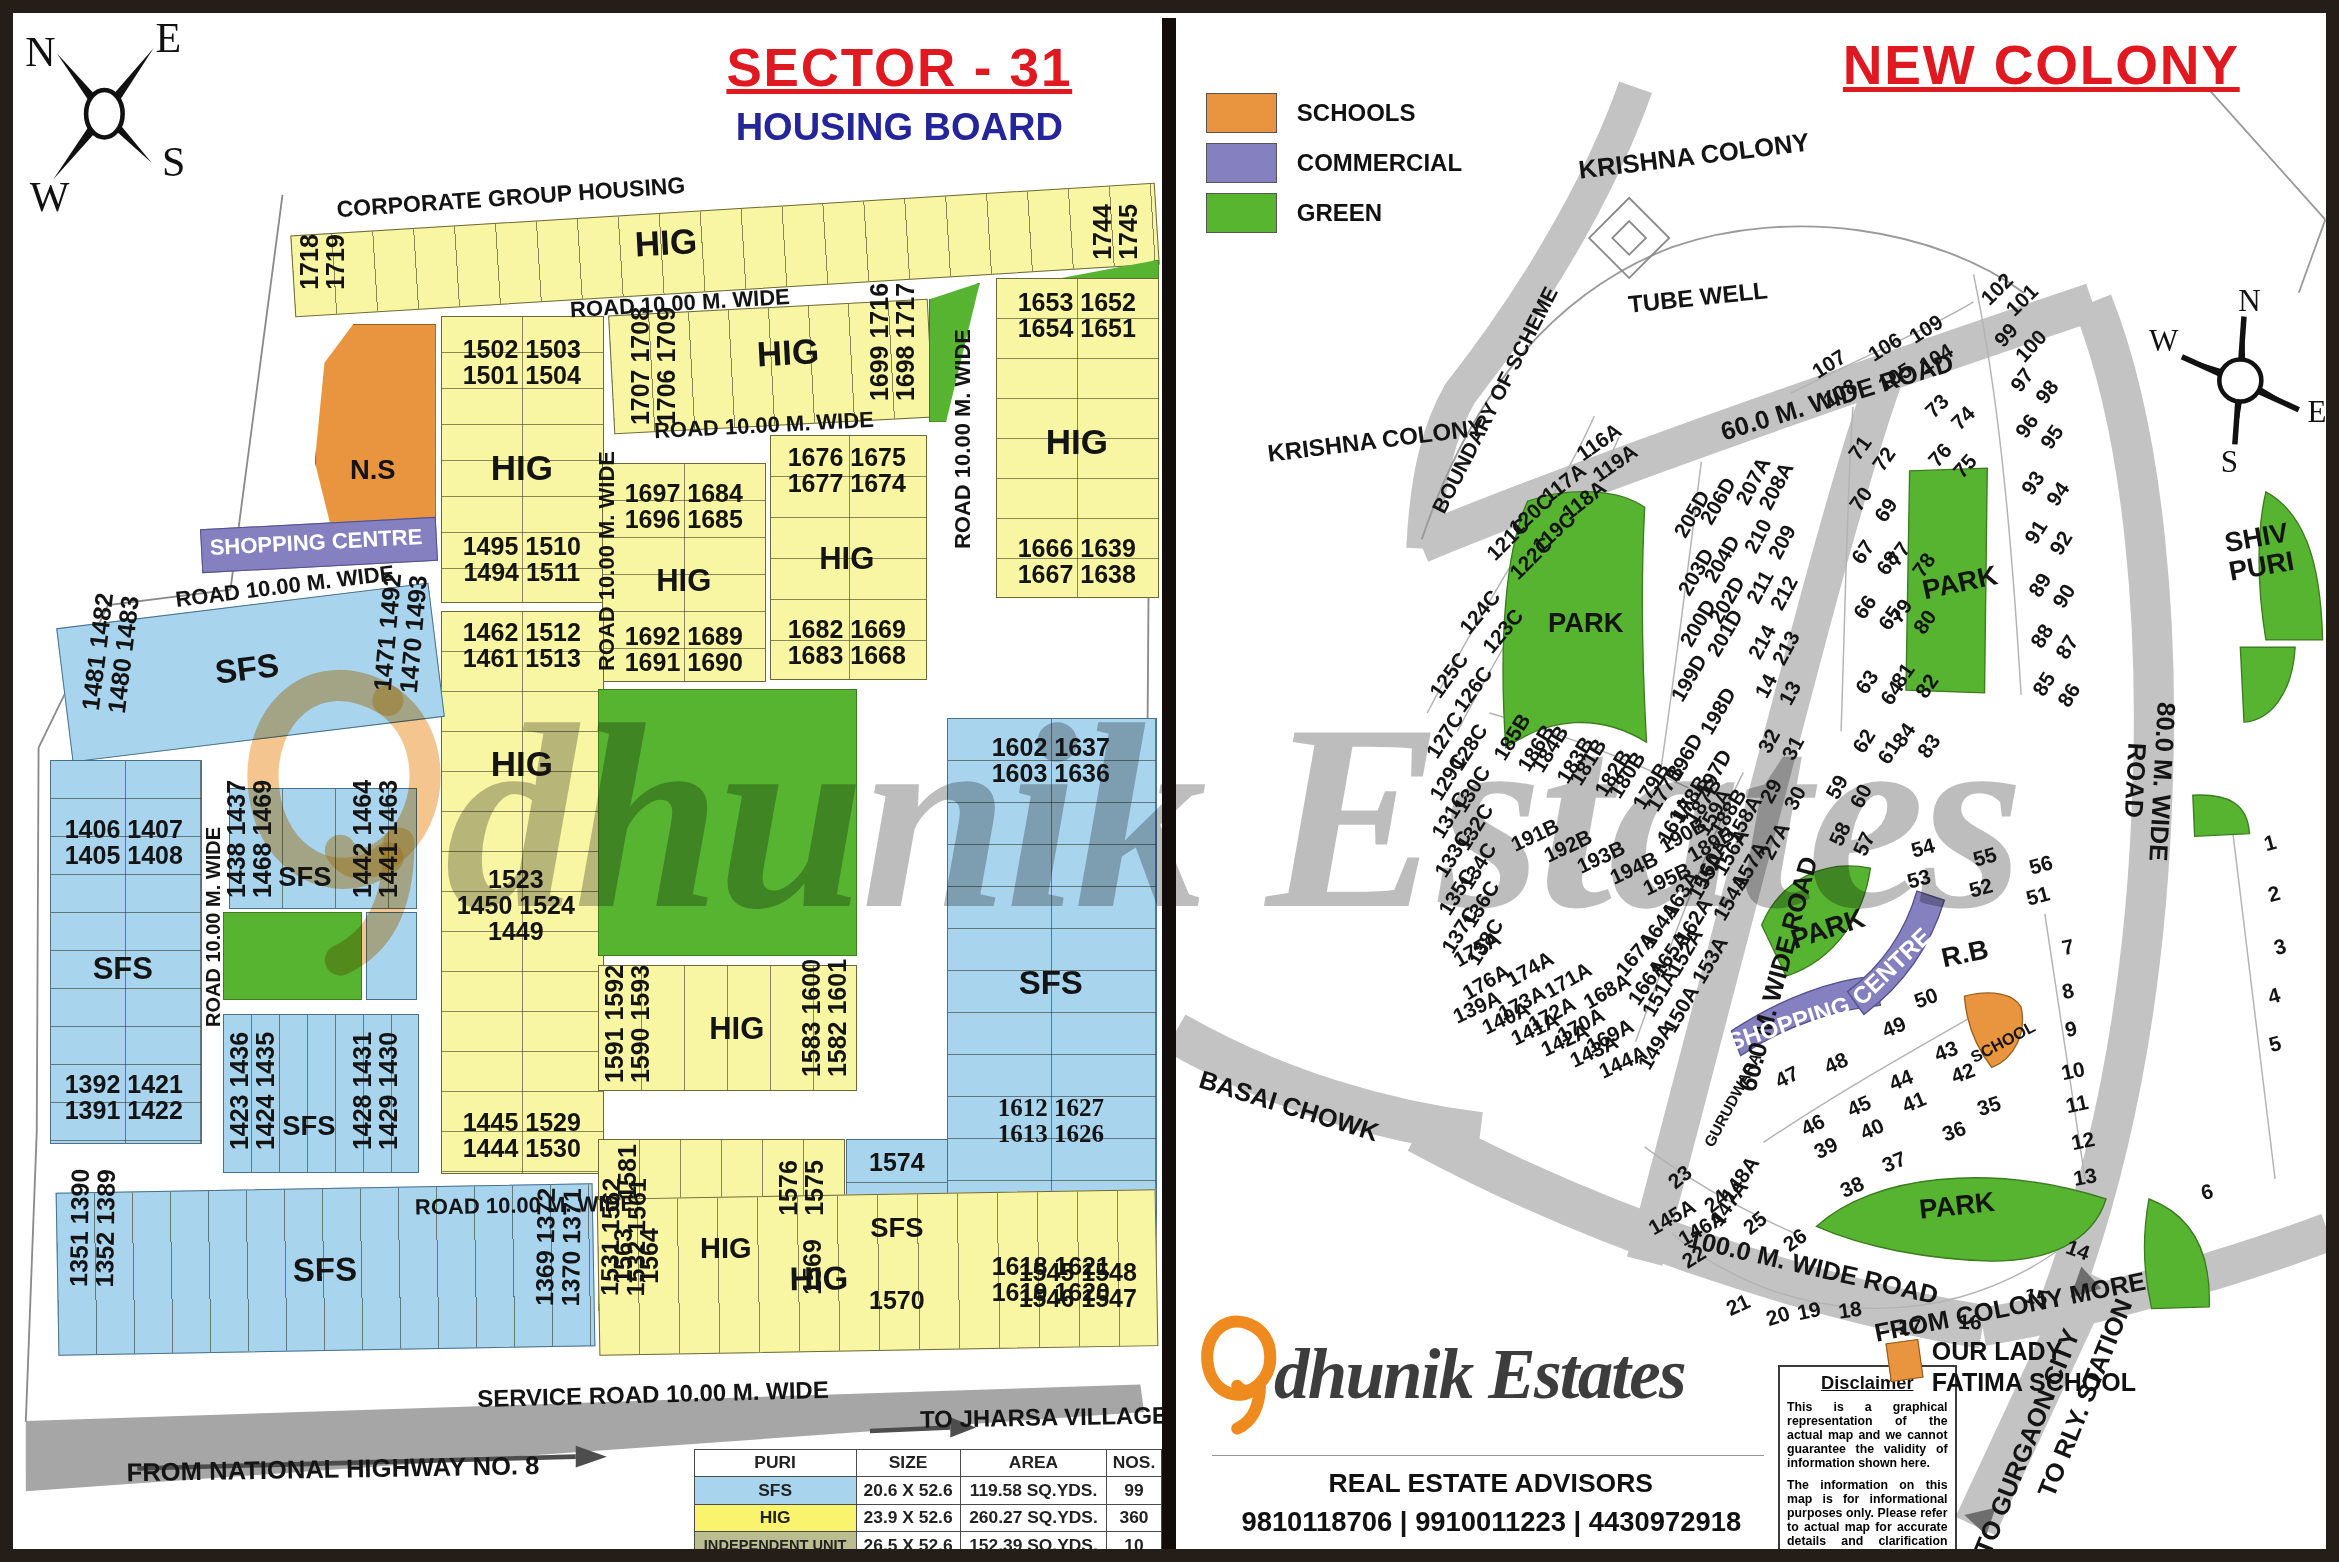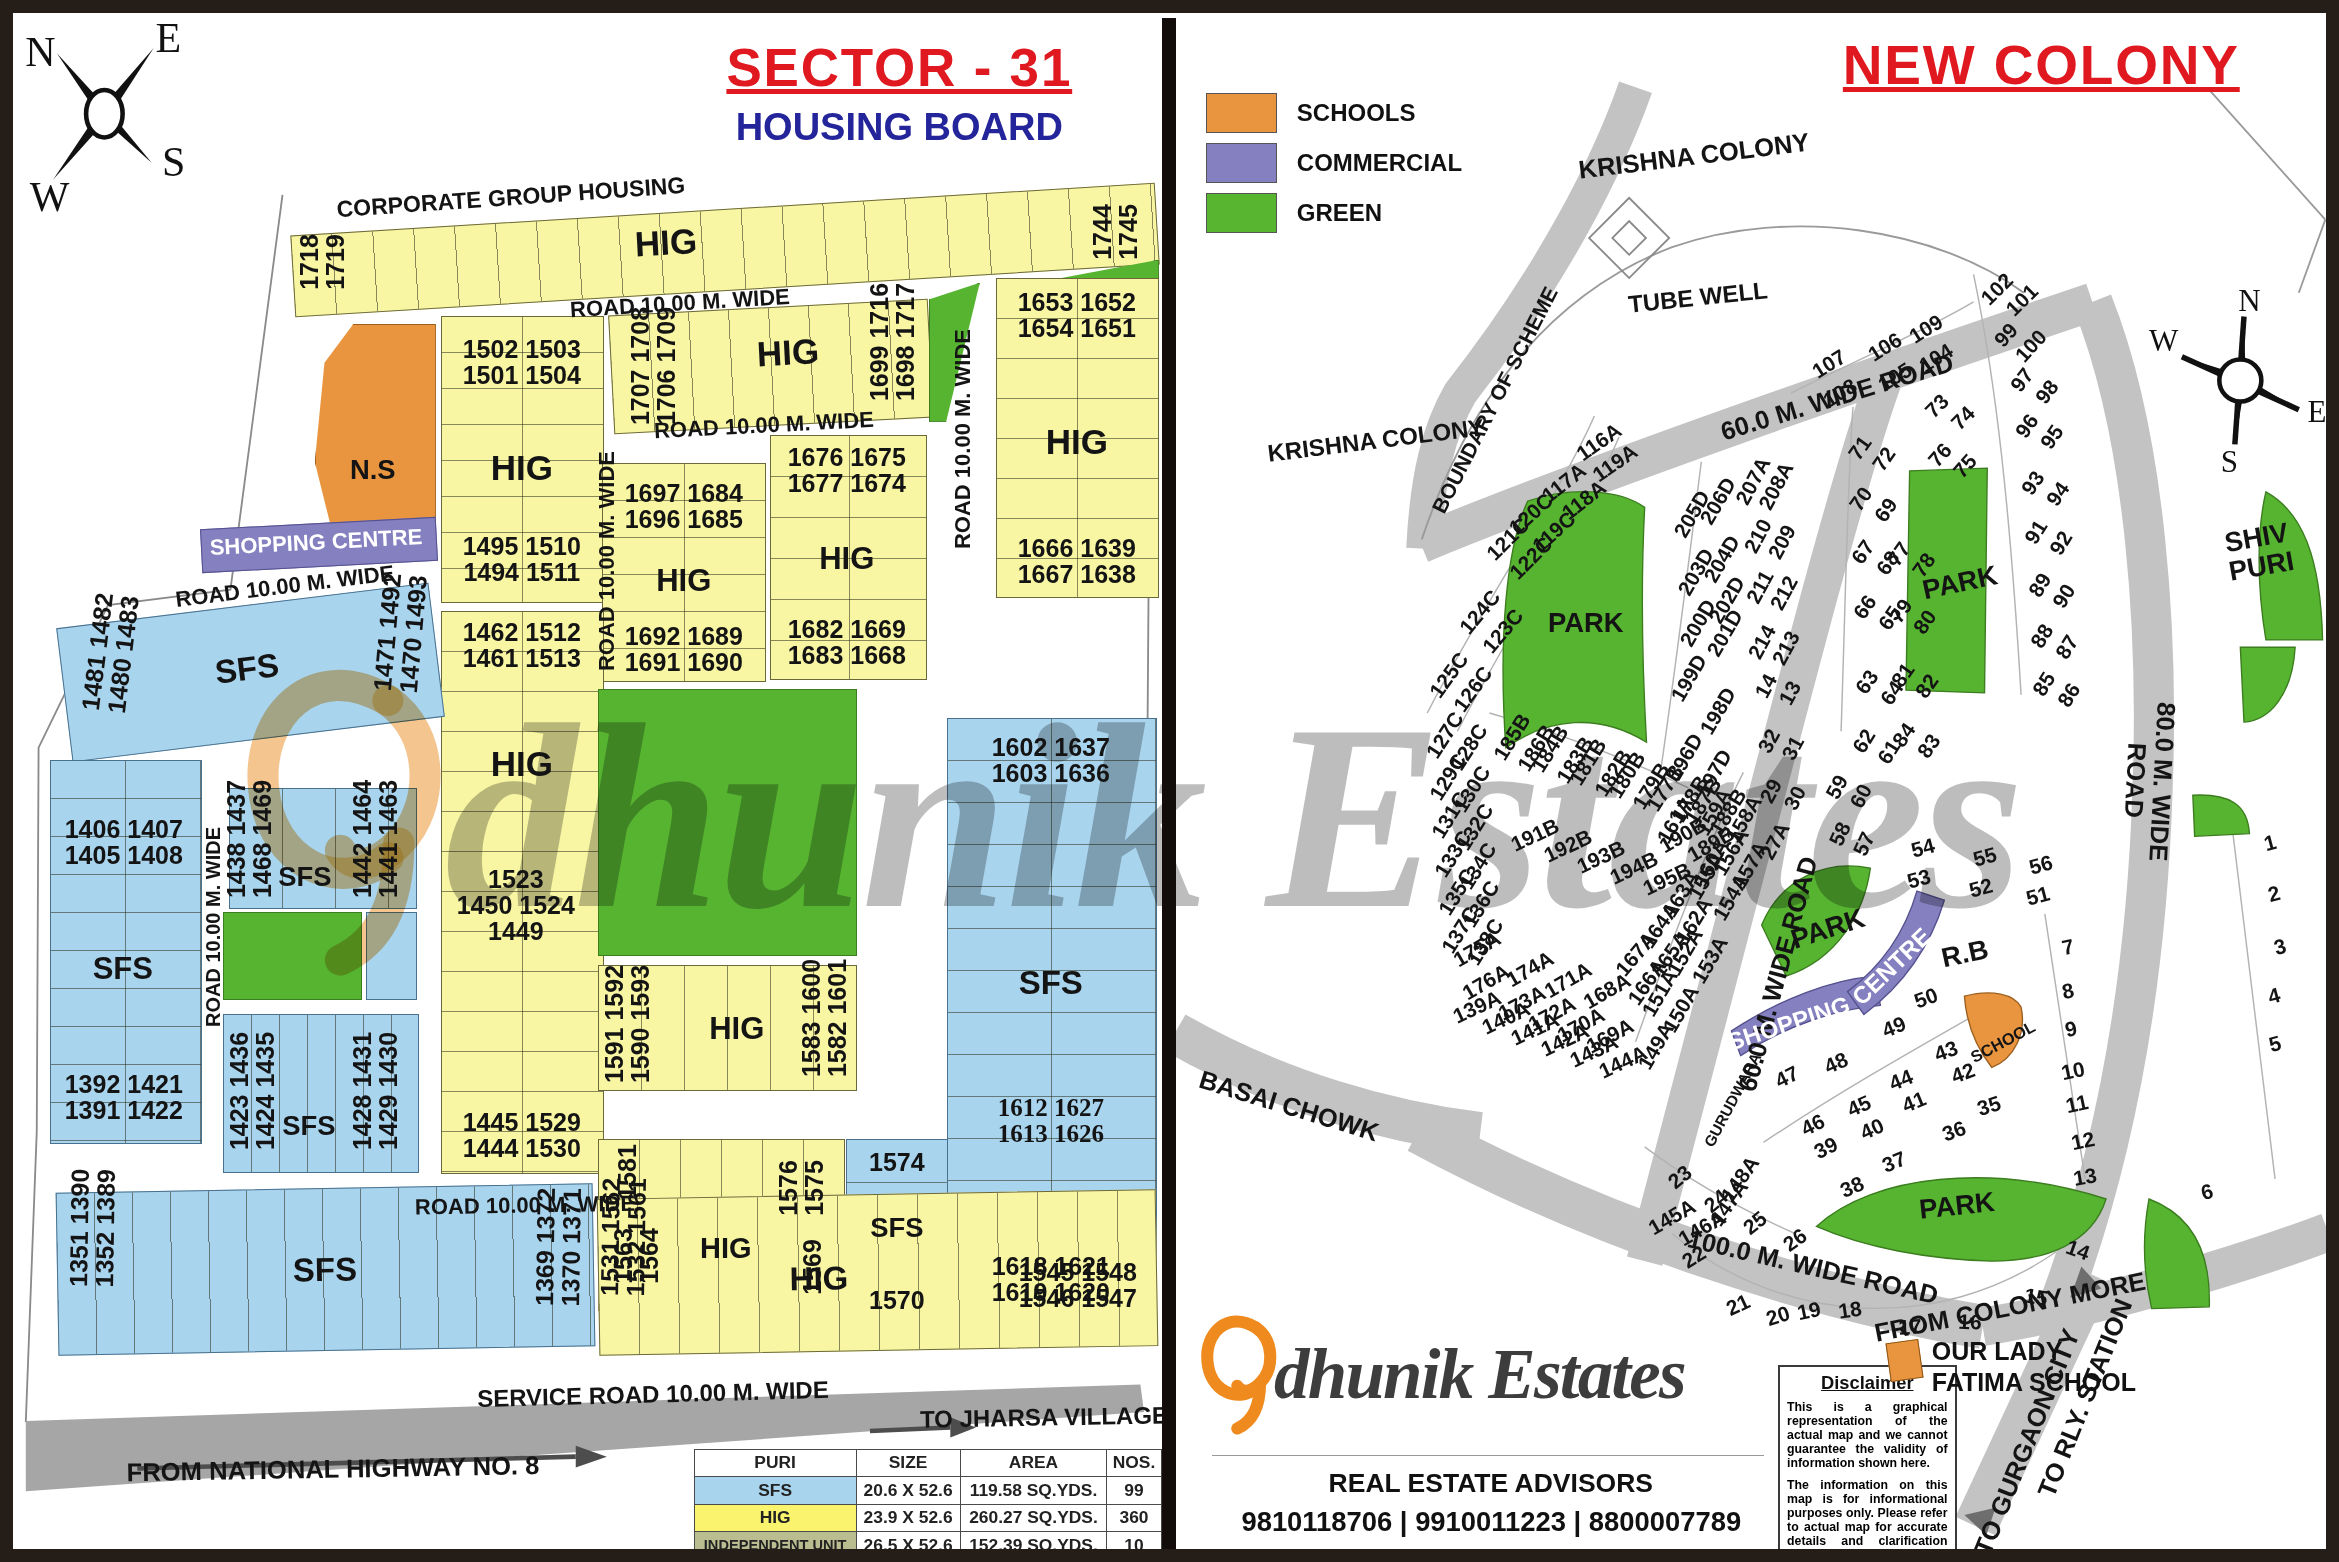--- a/index.html
+++ b/index.html
@@ -188,21 +188,21 @@
         <g fill="none" stroke="#ef8b1e" stroke-width="17" stroke-linecap="round">
           <path d="M78,26 C38,2 6,34 10,74 C14,116 52,132 78,112"></path>
           <path d="M78,26 C104,44 104,84 84,104 C70,118 58,118 52,108"></path>
           <path d="M84,104 C84,136 74,158 52,168"></path>
         </g>
       </svg>
       <span class="brand-text">dhunik Estates</span>
     </div>
     <div class="brand-rule"></div>
     <div class="tagline">REAL ESTATE ADVISORS</div>
-    <div class="phones">9810118706 | 9910011223 | 8800007789</div>
+    <div class="phones">9810118706 | 9910011223 | 4430972918</div>
 
     <div class="disc">
       <div class="disc-title">Disclaimer</div>
       <p>This is a graphical representation of the actual map and we cannot guarantee the validity of information shown here.</p>
       <p>The information on this map is for informational purposes only. Please refer to actual map for accurate details and clarification before making any investment decisions.</p>
     </div>
 
     <div class="ourlady">
       <span class="ol-sw"></span>
       <span class="ol-text">OUR LADY

